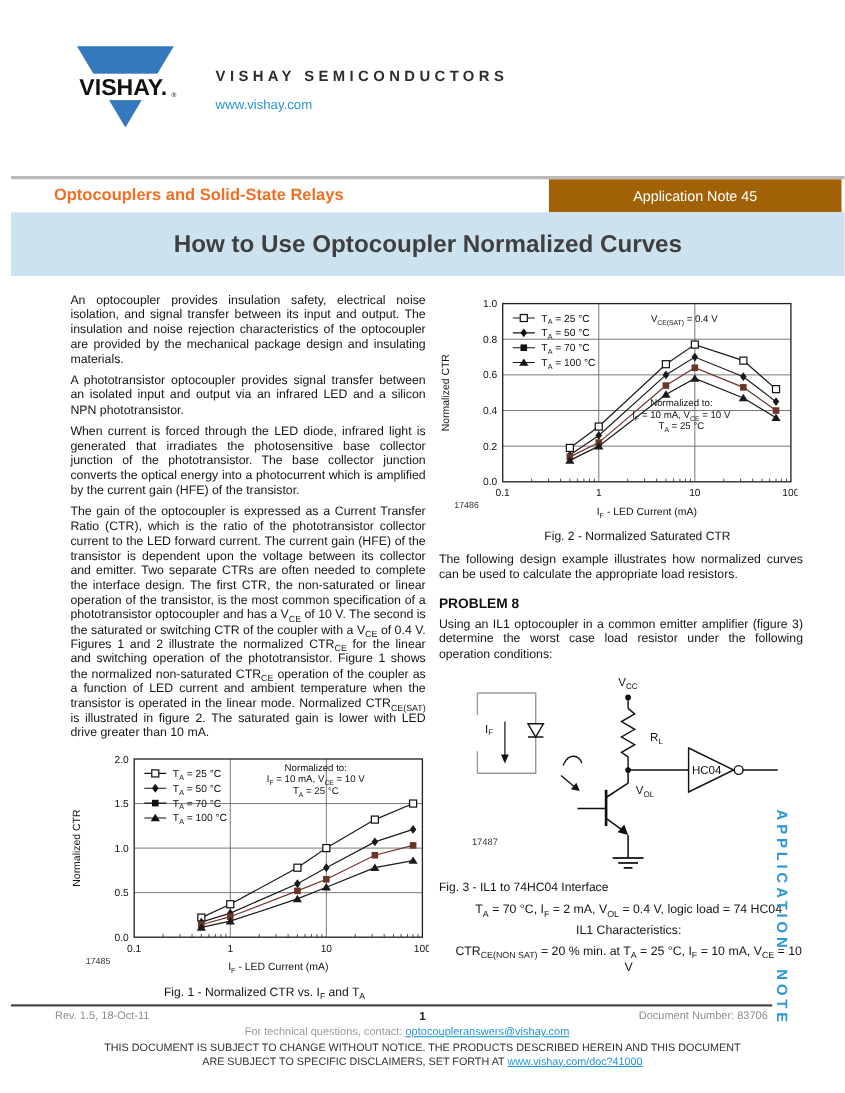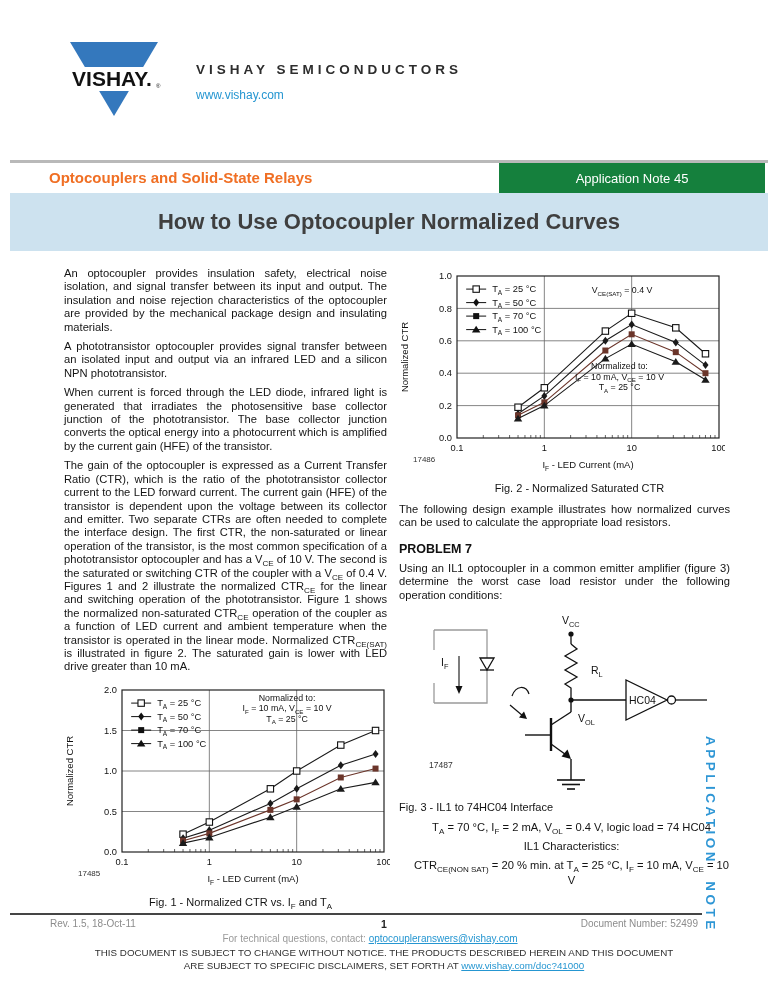--- a/index.html
+++ b/index.html
@@ -5,21 +5,21 @@
   html,body{margin:0;padding:0;background:#e8e8e8;}
   .page{position:relative;width:768px;height:994px;background:#ffffff;margin:0 auto;
         font-family:"Liberation Sans","DejaVu Sans",sans-serif;color:#141414;overflow:hidden;}
   
   .logo{position:absolute;left:64px;top:40px;width:100px;height:80px;}
   .brand{position:absolute;left:196px;top:62px;font-size:13.5px;letter-spacing:4px;color:#2d2d2d;font-weight:bold;}
   .site-link{position:absolute;left:196px;top:88px;font-size:12px;color:#2596d1;text-decoration:none;}
   
   .banner{position:absolute;left:10px;top:160px;width:758px;height:33px;background:#ffffff;border-top:3px solid #b9b9b9;box-sizing:border-box;}
   .banner-cat{position:absolute;left:39px;top:6px;font-size:15px;font-weight:bold;color:#f06f24;}
-  .banner-an{position:absolute;right:3px;top:0;width:266px;height:30px;background:#15803d;color:#ffffff;
+  .banner-an{position:absolute;right:3px;top:0;width:266px;height:30px;background:#a16207;color:#ffffff;
              font-size:13px;display:flex;align-items:center;justify-content:center;}
   .titleband{position:absolute;left:10px;top:193px;width:758px;height:58px;background:#cde2ef;
              display:flex;align-items:center;justify-content:center;}
   .titleband h1{margin:0;font-size:22px;color:#3f3f3f;font-weight:bold;}
   
   .lcol{position:absolute;left:64px;top:267px;width:323px;}
   .rcol{position:absolute;left:399px;top:266px;width:331px;}
   .body-p{margin:0 0 6px 0;font-size:11.2px;line-height:13.4px;text-align:justify;color:#141414;}
   sub{font-size:72%;line-height:0;}
   .chart{margin-left:-4px;}
@@ -252,21 +252,21 @@
           <text x="57" y="45.60000000000001" font-size="9.3" fill="#111" text-anchor="end">0.8</text>
           <text x="57" y="13.2" font-size="9.3" fill="#111" text-anchor="end">1.0</text>
           <text x="193" y="202" font-size="9.5" fill="#111" text-anchor="middle"><tspan>I</tspan><tspan dy="2.6" font-size="70%">F</tspan><tspan dy="-2.6"> - LED Current (mA)</tspan></text>
           <text x="13" y="91" font-size="9.5" fill="#111" text-anchor="middle" transform="rotate(-90 13 91)"><tspan>Normalized CTR</tspan></text>
           <text x="18" y="196" font-size="8" fill="#333">17486</text>
         </svg>
       </div>
     <div class="chart-caption"><span>Fig. 2 - Normalized Saturated CTR</span></div>
 
     <p class="body-p rc-spacer"><span>The following design example illustrates how normalized curves can be used to calculate the appropriate load resistors.</span></p>
-    <div class="problem-h">PROBLEM 7</div>
+    <div class="problem-h">PROBLEM 8</div>
     <p class="body-p"><span>Using an IL1 optocoupler in a common emitter amplifier (figure 3) determine the worst case load resistor under the following operation conditions:</span></p>
 
     <svg width="330" height="192" viewBox="0 0 330 192" style="display:block;margin-top:6px;">
       <g stroke="#9a9a9a" stroke-width="1.3" fill="none">
         <path d="M35,22 H88 V95 H35"></path>
         <path d="M35,22 V42 M35,95 V75"></path>
       </g>
       <g stroke="#111" stroke-width="1.3" fill="none">
         <polygon points="81,50 95,50 88,62" fill="#fff"></polygon>
         <line x1="81" y1="62" x2="95" y2="62"></line>
@@ -323,19 +323,19 @@
       <p>IL1 Characteristics:</p>
       <p><span>CTR</span><sub>CE(NON SAT)</sub><span>  =  20 % min. at T</span><sub>A</sub><span> = 25 °C, I</span><sub>F</sub><span>  = 10 mA, V</span><sub>CE</sub><span> = 10 V</span></p>
     </div>
   </div>
 
   <div class="vert-note">APPLICATION NOTE</div>
 
   <div class="f-rule"></div>
   <div class="f-rev">Rev. 1.5, 18-Oct-11</div>
   <div class="f-page">1</div>
-  <div class="f-doc">Document Number: 52499</div>
+  <div class="f-doc">Document Number: 83706</div>
   <div class="f-contact"><span>For technical questions, contact: </span><a href="#">optocoupleranswers@vishay.com</a></div>
   <div class="f-disc">
     <span>THIS DOCUMENT IS SUBJECT TO CHANGE WITHOUT NOTICE. THE PRODUCTS DESCRIBED HEREIN AND THIS DOCUMENT</span><br>
     <span>ARE SUBJECT TO SPECIFIC DISCLAIMERS, SET FORTH AT </span><a href="#">www.vishay.com/doc?41000</a>
   </div>
 </div>
 
 </body></html>

